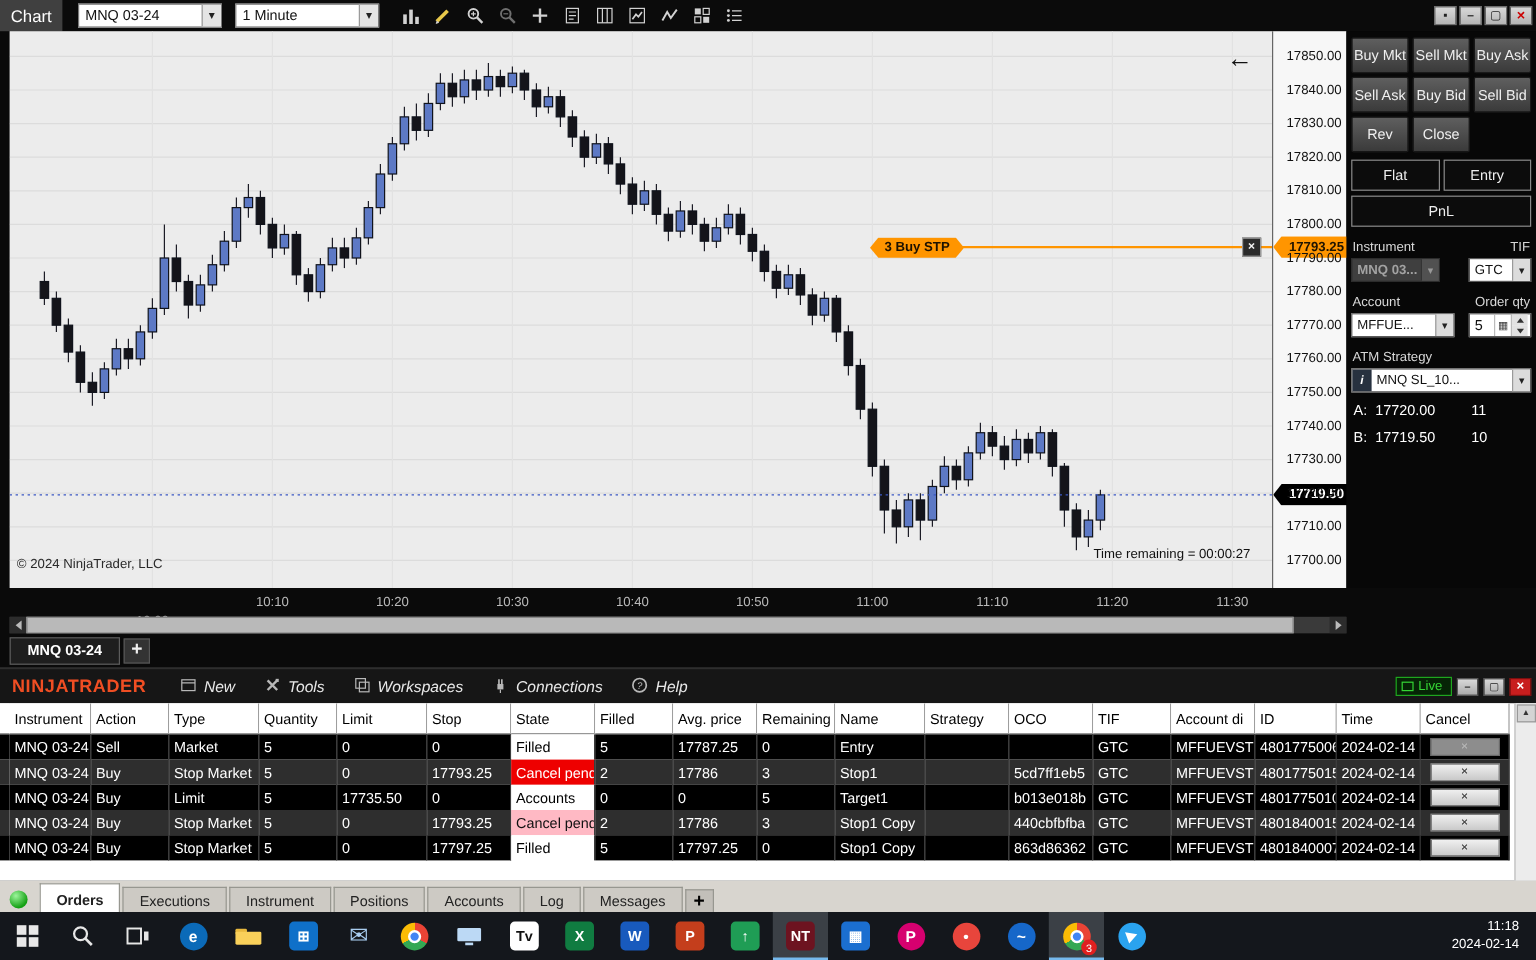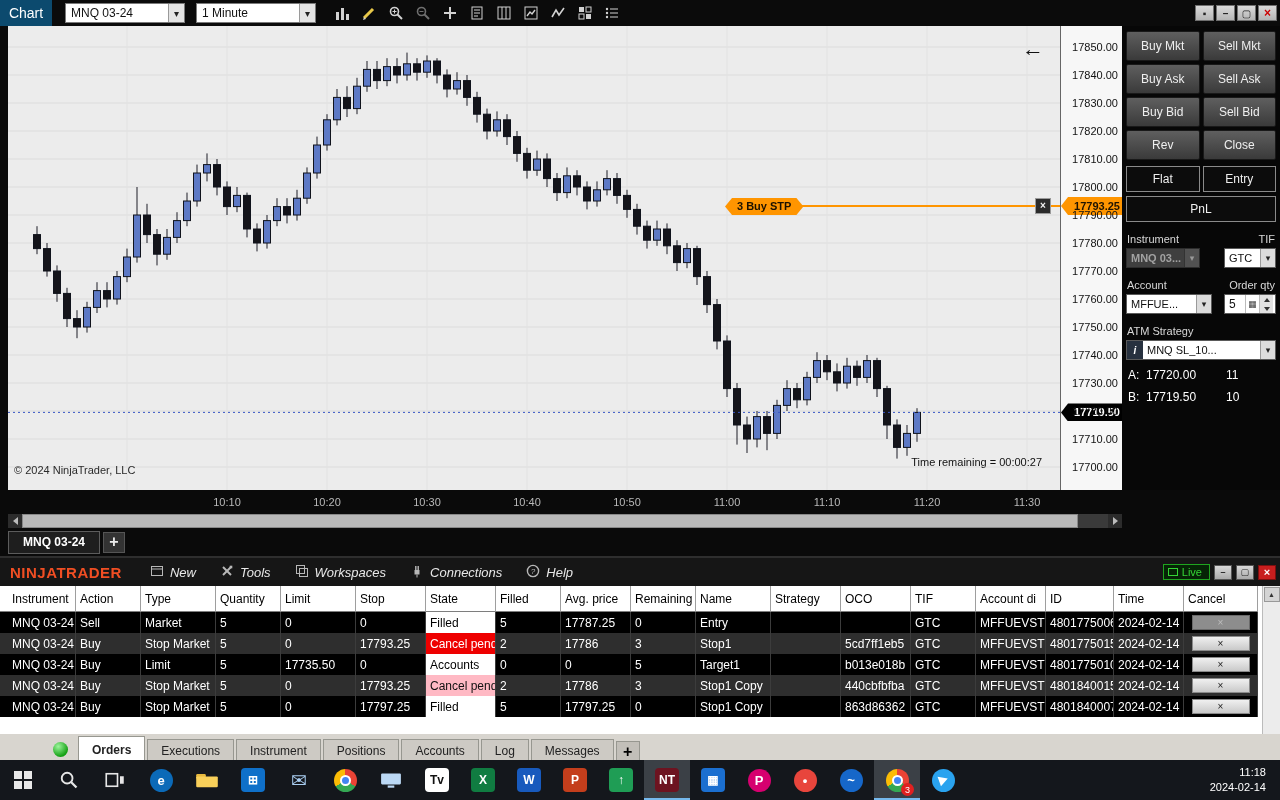--- a/index.html
+++ b/index.html
@@ -4,21 +4,21 @@
 <style>
   * { margin:0; padding:0; box-sizing:border-box; }
   html,body { width:1280px; height:800px; overflow:hidden; }
   body { font-family:"Liberation Sans", sans-serif; background:#050505; position:relative; }
   .screen { position:relative; width:1280px; height:800px; background:#050505; }
 
   
   .chart-window { position:absolute; left:0; top:0; width:1280px; height:556px; background:#0a0a0a; }
 
   .toolbar { height:26px; background:#0b0b0b; display:flex; align-items:center; gap:5px; }
-  .title-btn { width:52px; height:26px; background:#0c4a6e; color:#fff; font-size:14px; display:flex; align-items:center; justify-content:center; }
+  .title-btn { width:52px; height:26px; background:#404040; color:#fff; font-size:14px; display:flex; align-items:center; justify-content:center; }
   .tb-select { height:20px; background:#fff; border:1px solid #7a7a7a; font-size:12px; color:#111; display:flex; align-items:center; }
   .tb-select .val { padding:0 5px; flex:1; white-space:nowrap; overflow:hidden; }
   .tb-select .arr { width:16px; height:18px; background:#e4e4e4; border-left:1px solid #9a9a9a; display:flex; align-items:center; justify-content:center; }
   .tb-select .arr::before { content:"▾"; font-size:10px; color:#222; }
   .sel-inst { width:120px; margin-left:8px; }
   .sel-int  { width:120px; margin-left:6px; }
   #tb-icons { display:flex; align-items:center; gap:9px; margin-left:12px; }
   #tb-icons .tbi { width:18px; height:18px; display:flex; align-items:center; justify-content:center; }
   .tb-spacer { flex:1; }
   .winbtns { display:flex; gap:2px; margin-right:3px; }
@@ -43,21 +43,21 @@
 
   .paxis { position:absolute; left:1060px; top:26px; width:62px; height:464px; background:#f7f7f7; border-left:1px solid #666; }
   .ptick { position:absolute; right:4px; width:56px; text-align:right; font-size:11px; color:#111; }
   .ptag { position:absolute; left:0; width:62px; height:18px; font-size:11px; font-weight:bold; display:flex; align-items:center; justify-content:flex-end; padding-right:3px;
           clip-path:polygon(0 50%, 7px 0, 100% 0, 100% 100%, 7px 100%); }
   .ptag-order { background:#ff9500; color:#201400; }
   .ptag-last  { background:#000; color:#fff; }
 
   
   .opanel { position:absolute; left:1122px; top:26px; width:158px; height:464px; background:#070707; padding:5px 4px 0 4px; color:#ddd; }
-  #btn-grid { display:grid; grid-template-columns:1fr 1fr; gap:3px; }
+  #btn-grid { display:grid; grid-template-columns:1fr 1fr 1fr; gap:3px; }
   .obtn { height:30px; background:linear-gradient(#5f5f5f,#3a3a3a); border:1px solid #191919; border-radius:2px; color:#efefef; font-size:12px;
           display:flex; align-items:center; justify-content:center; }
   .fe-grid { display:grid; grid-template-columns:1fr 1fr; gap:3px; margin-top:6px; }
   .kbtn { height:26px; background:#0c0c0c; border:1px solid #8a8a8a; color:#efefef; font-size:12px; display:flex; align-items:center; justify-content:center; }
   .pnl-btn { margin-top:4px; height:26px; }
   .lbl-row { display:flex; justify-content:space-between; font-size:11px; color:#d8d8d8; margin-top:11px; padding:0 1px; }
   .ctl-row { display:flex; justify-content:space-between; margin-top:3px; }
   .dd { height:20px; display:flex; align-items:center; border:1px solid #5a5a5a; font-size:11px; background:#fff; color:#111; }
   .dd .val { flex:1; padding:0 4px; white-space:nowrap; overflow:hidden; }
   .dd .arr { width:15px; height:18px; background:#dcdcdc; border-left:1px solid #9a9a9a; display:flex; align-items:center; justify-content:center; }
@@ -131,21 +131,21 @@
   .drow .cell.st-red { background:#ee0000; color:#fff; }
   .drow .cell.st-pink { background:#ffb9c4; color:#111; }
   .cancel-cell { justify-content:center; }
   .cancel-btn { width:58px; height:15px; background:linear-gradient(#f0f0f0,#c9c9c9); border:1px solid #8a8a8a; color:#222; font-size:10px;
                 display:flex; align-items:center; justify-content:center; line-height:1; }
   .cancel-btn.disabled { background:#8d8d8d; border-color:#6a6a6a; color:#bdbdbd; }
   .vscroll { position:absolute; right:0; top:0; width:18px; height:148px; background:#ececec; border-left:1px solid #bbb; }
   .vs-up { width:16px; height:15px; margin:1px auto 0; background:#d4d4d4; border:1px solid #999; display:flex; align-items:center; justify-content:center; }
   .vs-up::before { content:"▲"; font-size:7px; color:#333; }
 
-  .cctabs { position:absolute; left:0; top:176px; width:1280px; height:28px; background:#d8d5cf; display:flex; align-items:flex-end;padding-left:45px; }
+  .cctabs { position:absolute; left:0; top:176px; width:1280px; height:28px; background:#d8d5cf; display:flex; align-items:flex-end; }
   .status-dot { width:15px; height:15px; border-radius:50%; background:radial-gradient(circle at 35% 30%, #9cf59c, #14a014 70%); margin:0 10px 5px 8px; }
   .cctab { height:23px; padding:0 13px; display:flex; align-items:center; font-size:12px; color:#222; background:#cdcac4;
            border:1px solid #979790; border-bottom:none; margin-right:2px; }
   .cctab.active { background:#fff; font-weight:bold; height:26px; }
   .cctab-add { width:24px; height:21px; background:#c2bfb9; border:1px solid #979790; border-bottom:none; display:flex; align-items:center; justify-content:center; font-weight:bold; }
   .cctab-add::before { content:"+"; }
 
   
   .taskbar { position:absolute; left:0; top:760px; width:1280px; height:40px; background:#14171c; display:flex; align-items:stretch; }
   .slot { width:46px; display:flex; align-items:center; justify-content:center; position:relative; }

